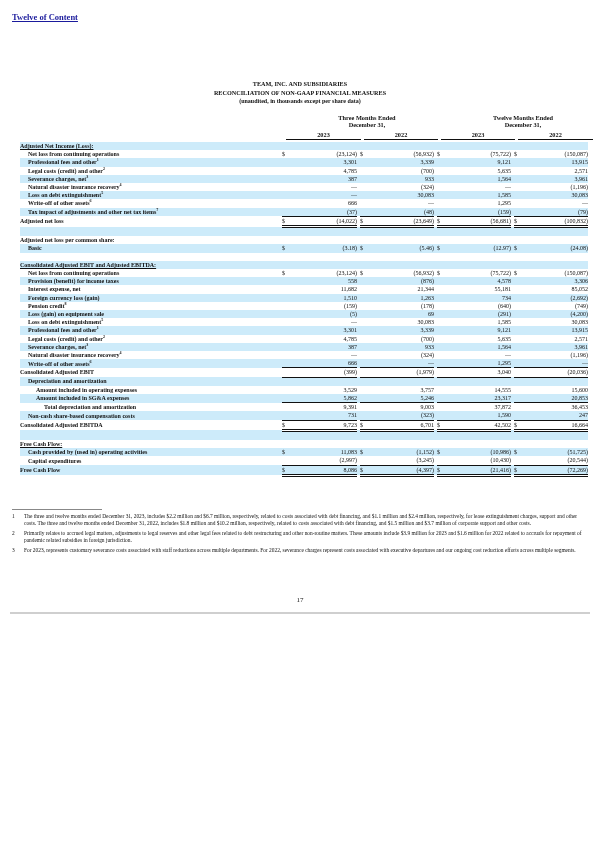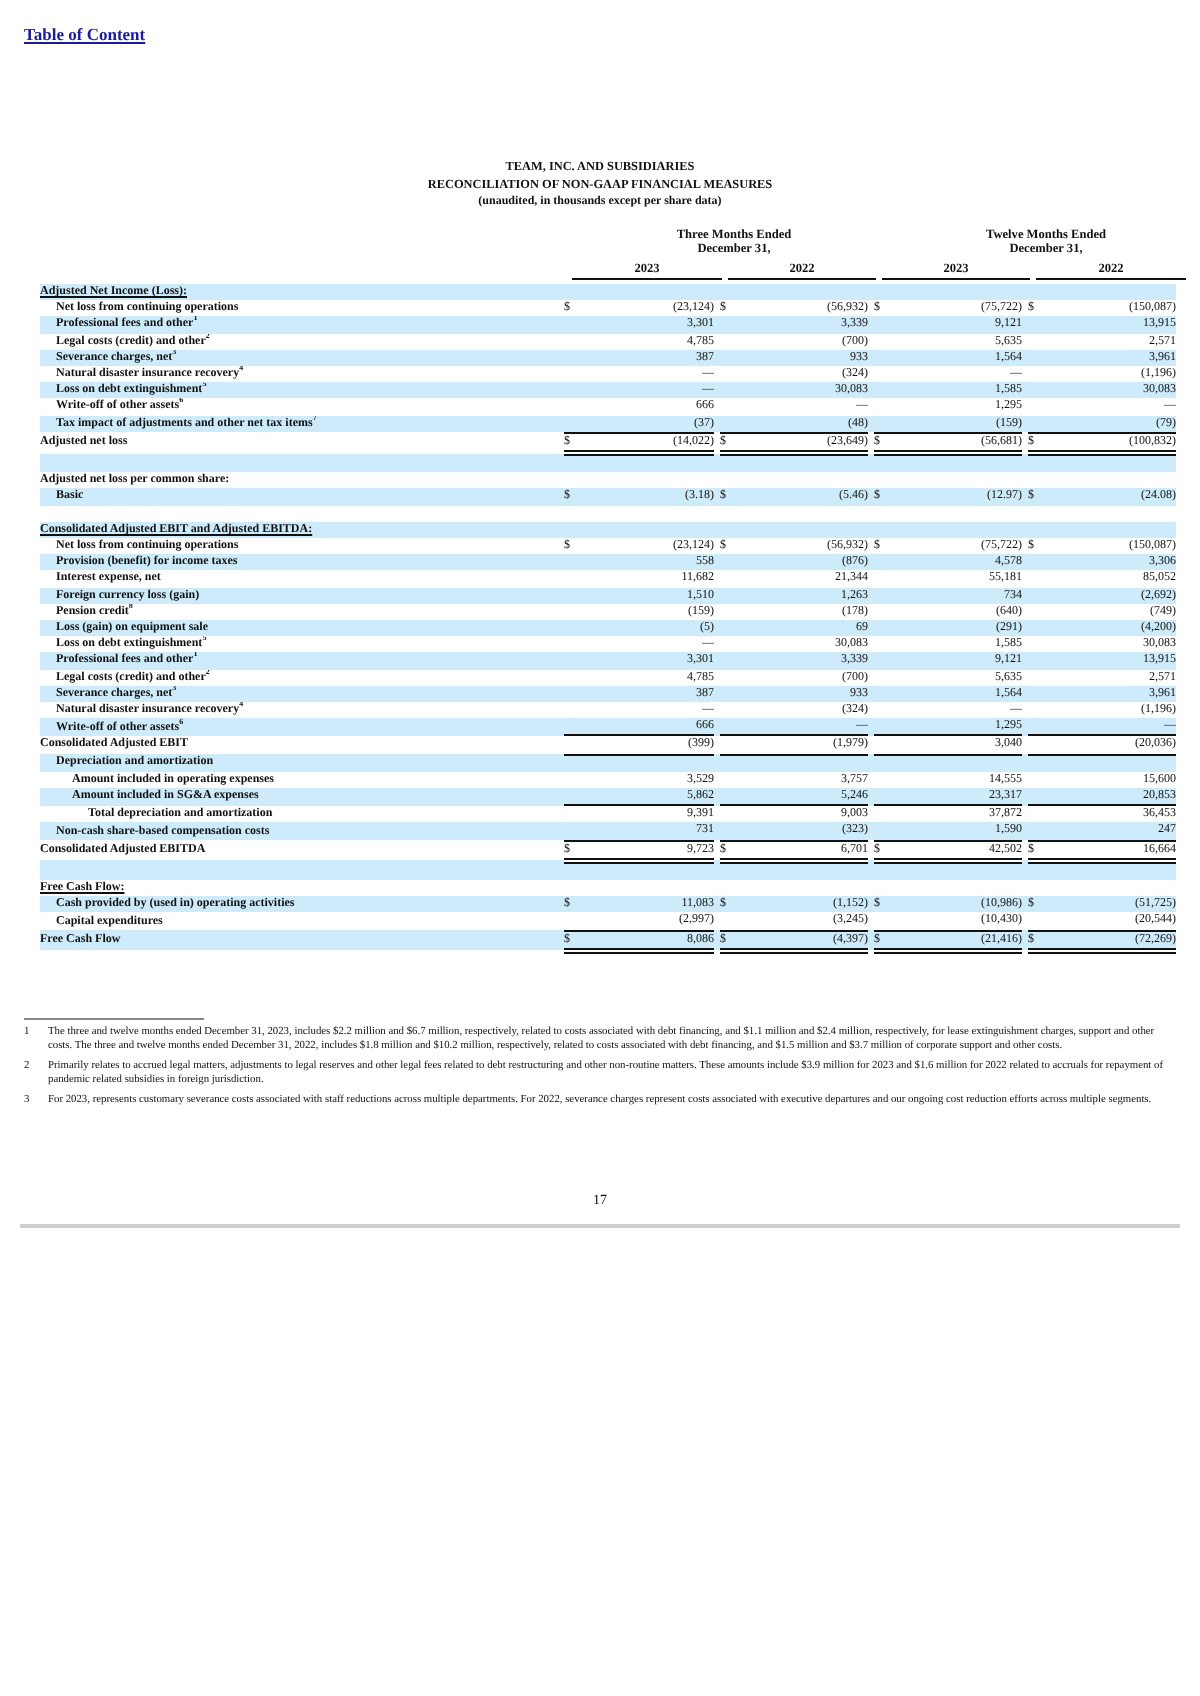--- a/index.html
+++ b/index.html
@@ -31,21 +31,21 @@
   .fn-rule { position: absolute; top: 509px; left: 12px; width: 90px; border-top: 0.6px solid #888; }
   .fn { display: flex; margin-bottom: 2px; }
   .fn .n { width: 12px; flex: none; }
   .fn .t { flex: 1; }
   .pageno { position: absolute; top: 596px; left: 0; width: 600px; text-align: center; font-size: 7px; }
   .pagerule { position: absolute; top: 612px; left: 10px; width: 580px; height: 2px; background: #cfcfcf; }
 </style>
 </head>
 <body>
 
-<a class="toc">Table of Content</a>
+<a class="toc">Twelve of Content</a>
 
 <div class="header">
   <div>TEAM, INC. AND SUBSIDIARIES</div>
   <div>RECONCILIATION OF NON-GAAP FINANCIAL MEASURES</div>
   <div style="font-size:6px">(unaudited, in thousands except per share data)</div>
 </div>
 
 <div class="colhead">
   <div class="group" style="left:302px;width:130px;">
     <div>Three Months Ended</div>

